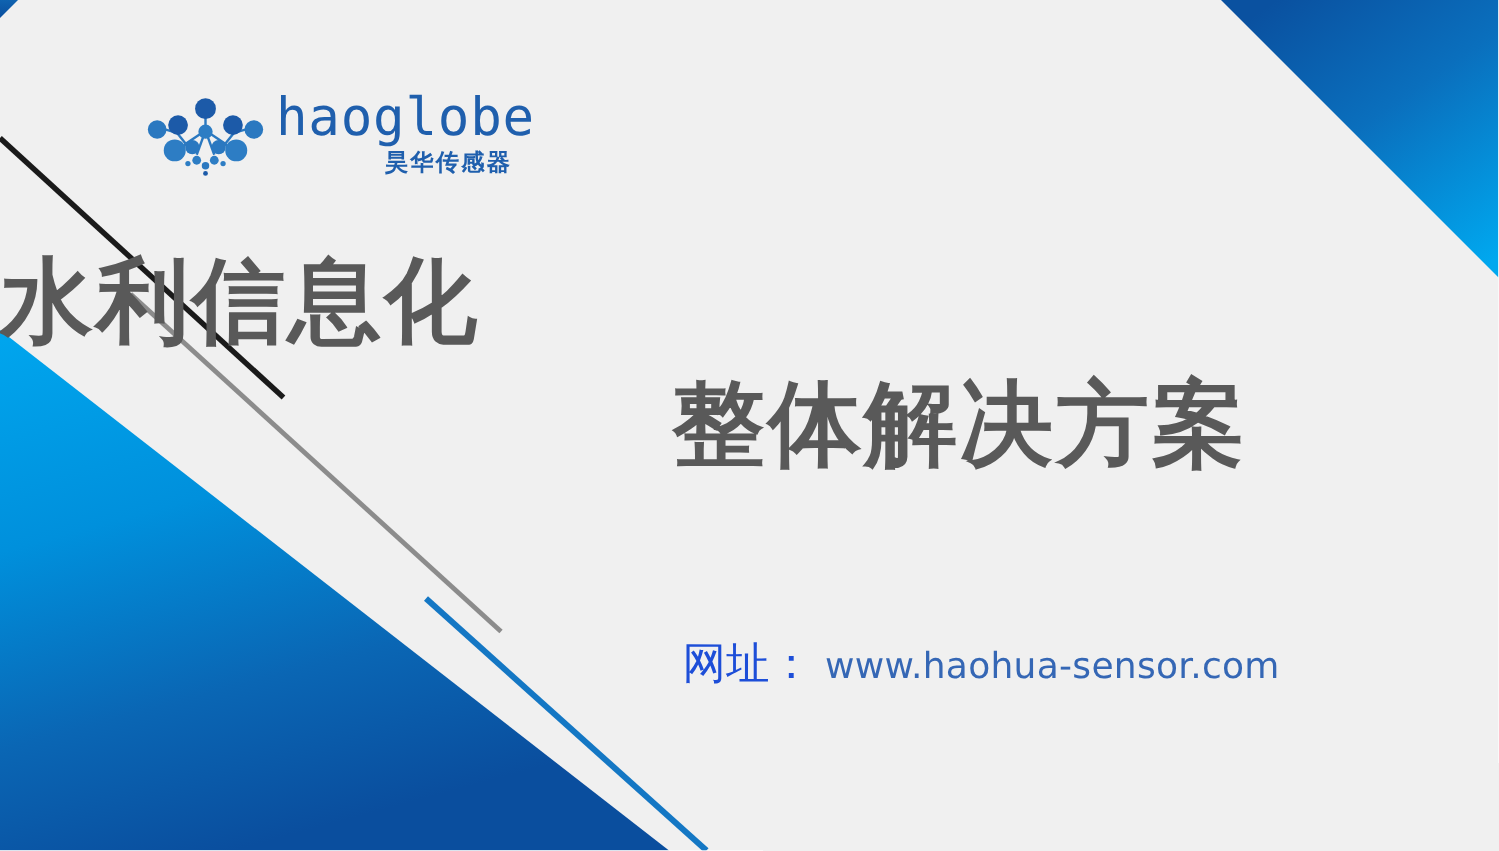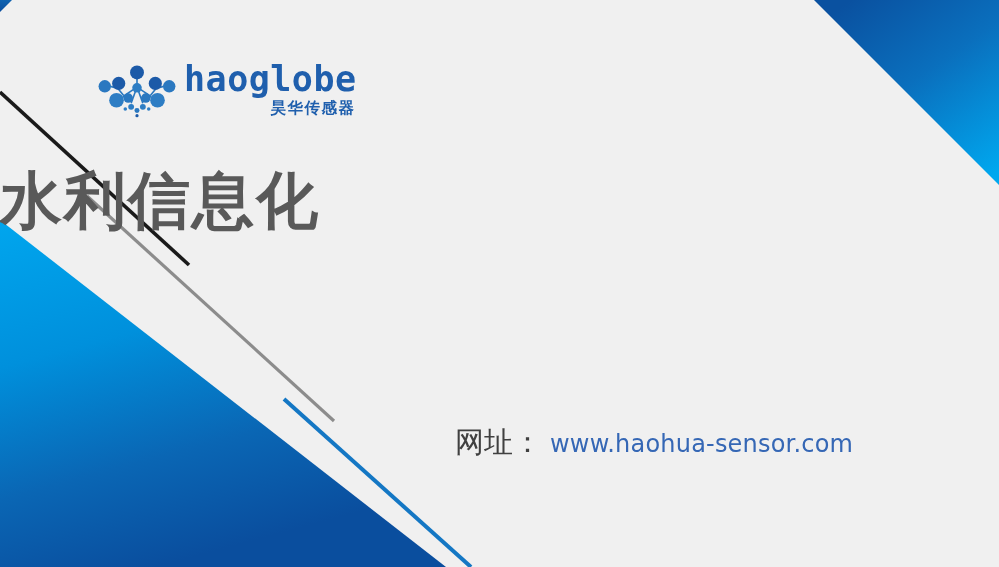--- a/index.html
+++ b/index.html
@@ -42,32 +42,32 @@
   .logo-words {
     display: flex;
     flex-direction: column;
     align-items: flex-end;
     line-height: 1;
   }
   .logo-wordmark {
     font-family: "DejaVu Sans Mono", monospace;
     font-size: 35px;
     letter-spacing: 0.5px;
-    font-weight: 700;
+    font-weight: 400;
     color: #1f5fad;
     line-height: 0.95;
   }
   .logo-sub {
     font-family: "DejaVu Sans", sans-serif;
     font-size: 15.5px;
     font-weight: 700;
     letter-spacing: 1.5px;
     color: #1f5fad;
     margin-top: 5px;
-    margin-right: 1px;
+    margin-right: 15px;
   }
 
   
   .title-wrap {
     position: absolute;
     left: 0;
     top: 160px;
     width: 999px;
   }
   .title-line {
@@ -87,21 +87,21 @@
     position: absolute;
     left: 455px;
     top: 423px;
     white-space: nowrap;
     display: flex;
     align-items: baseline;
   }
   .url-label {
     font-family: "DejaVu Sans", sans-serif;
     font-size: 29px;
-    color: #404040;
+    color: #1d4ed8;
     letter-spacing: 0px;
   }
   .url-value {
     font-family: "DejaVu Sans", sans-serif;
     font-size: 24px;
     color: #3567b5;
     margin-left: 8px;
     letter-spacing: 0.2px;
   }
 </style>
@@ -177,20 +177,21 @@
       </g>
     </svg>
     <div class="logo-words">
       <div class="logo-wordmark">haoglobe</div>
       <div class="logo-sub">昊华传感器</div>
     </div>
   </div>
 
   <div class="title-wrap">
     <div class="title-line title-line-1">水利信息化</div>
+    <div class="title-line title-line-2">整体解决方案</div>
   </div>
 
   <div class="url-line">
     <span class="url-label">网址：</span>
     <span class="url-value">www.haohua-sensor.com</span>
   </div>
 
 </div>
 
 </body></html>

